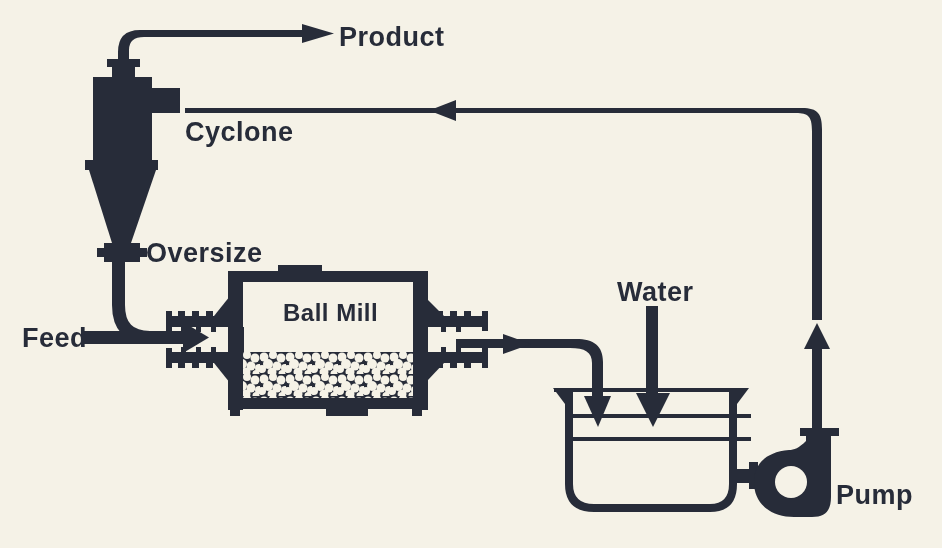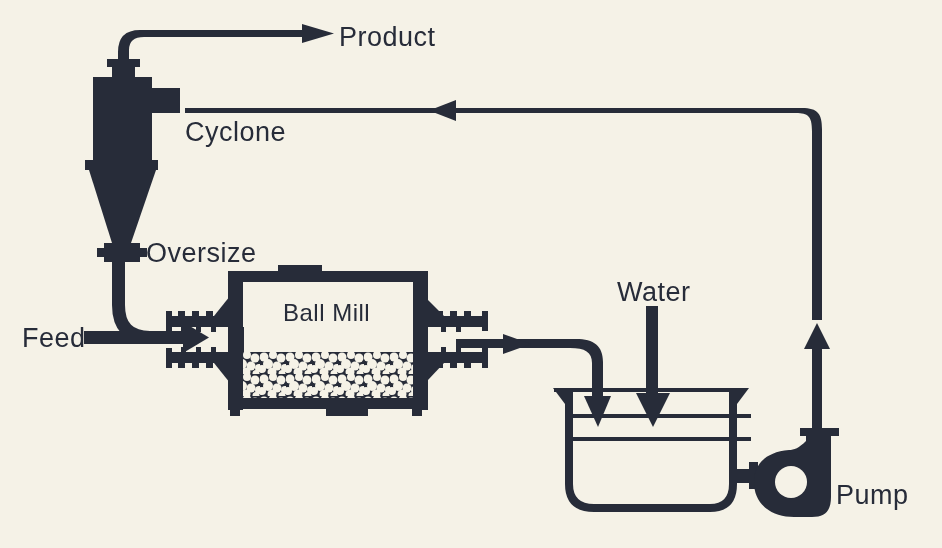--- a/index.html
+++ b/index.html
@@ -2,20 +2,21 @@
 <html><head>
 <meta charset="utf-8">
 <style>
   html,body{margin:0;padding:0;}
   .stage{
     position:relative;
     width:942px;height:548px;
     background:#f5f2e7;
     overflow:hidden;
     font-family:"Liberation Sans", sans-serif;
+    font-weight:bold;
   }
   svg{display:block;}
   text{
     font-family:"Liberation Sans", sans-serif;
     fill:#272c39;
     letter-spacing:0.5px;
   }
   .ink{fill:#272c39;}
   .pipe-stroke{stroke:#272c39;fill:none;}
 </style>

